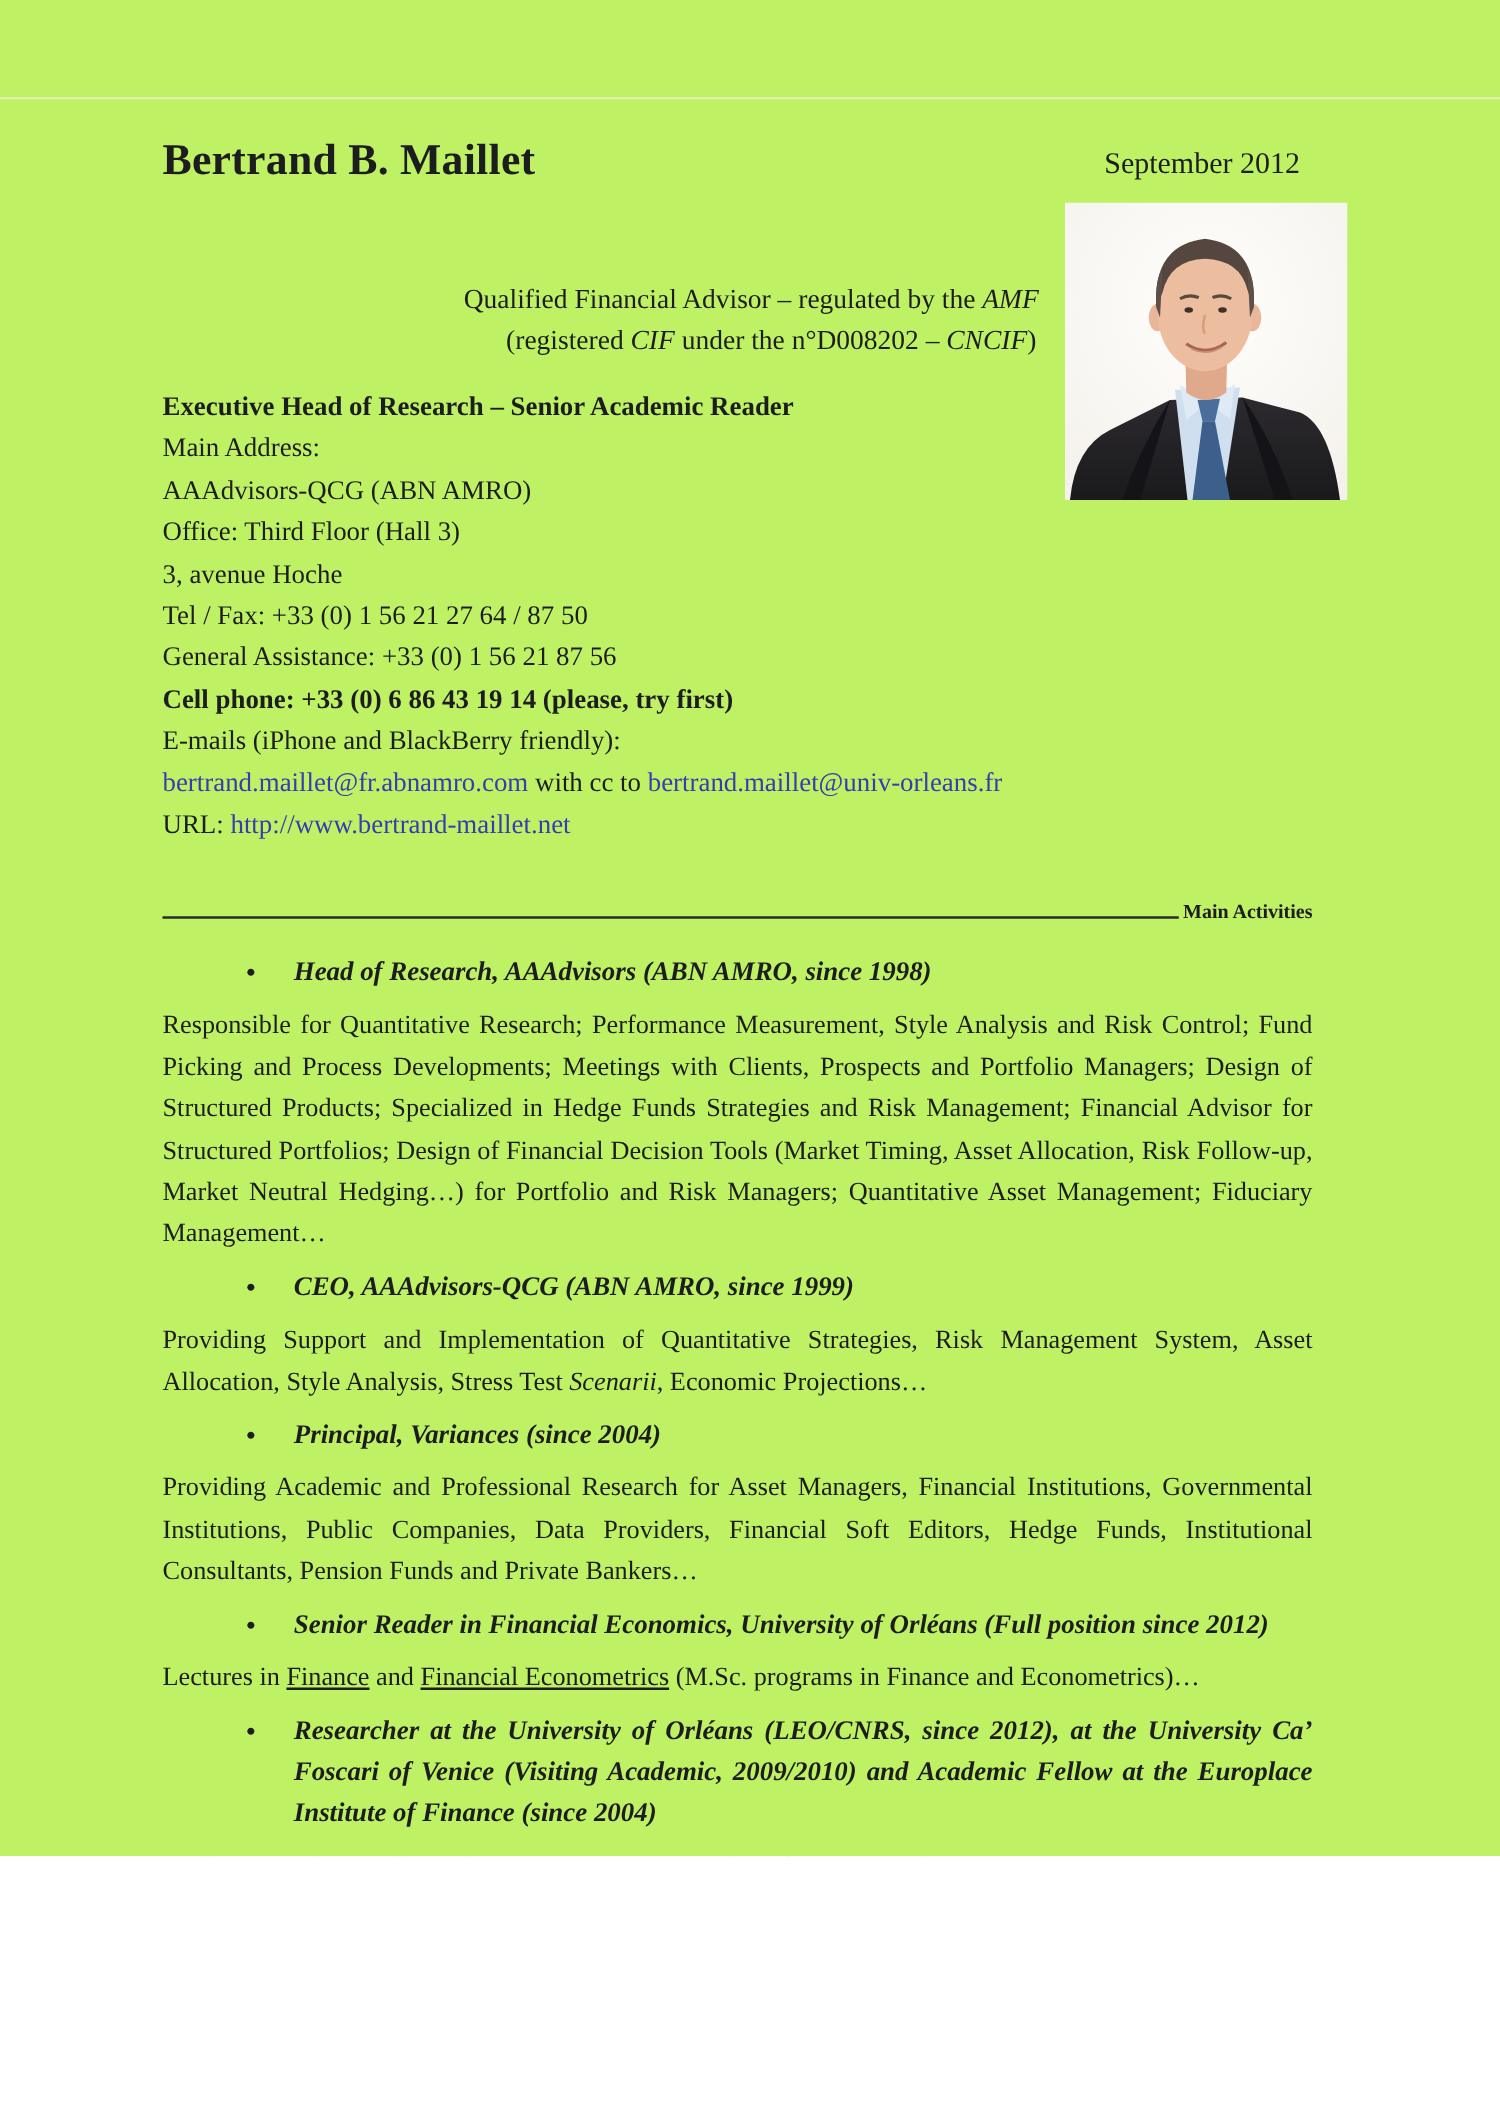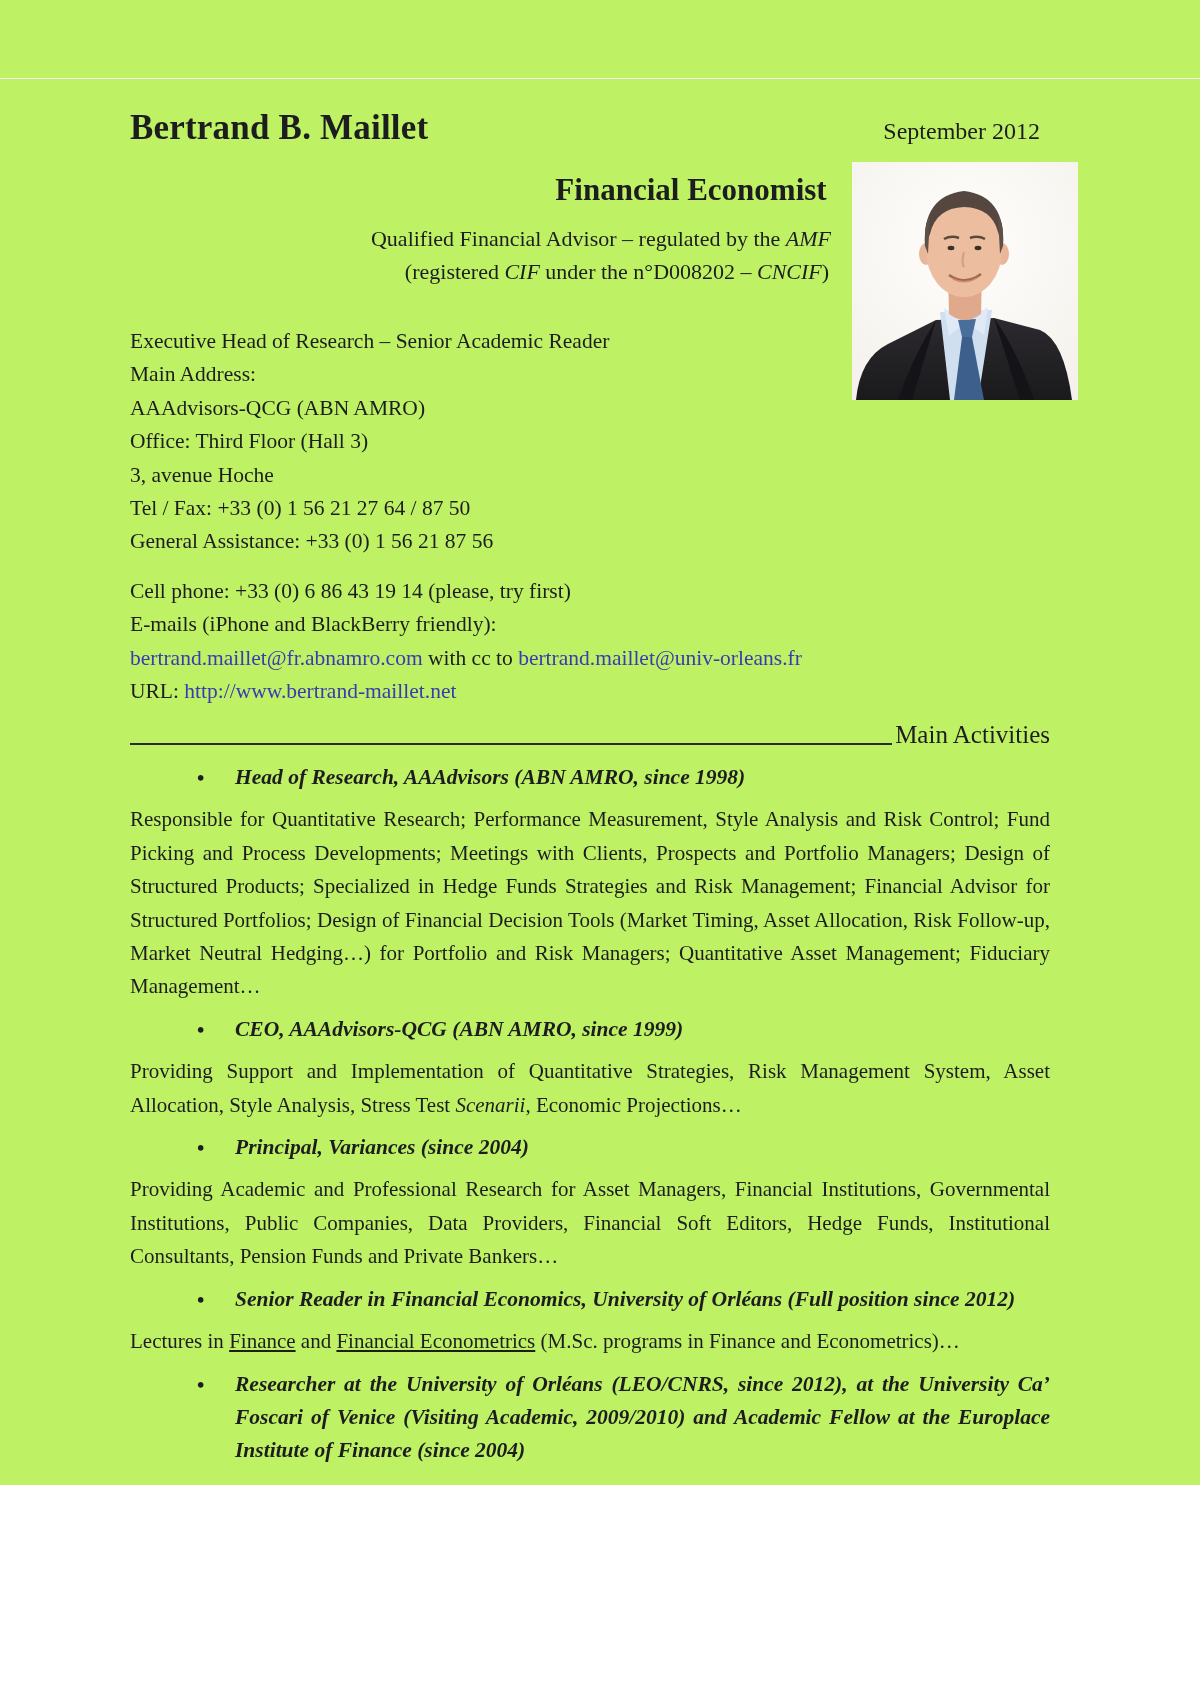--- a/index.html
+++ b/index.html
@@ -34,28 +34,28 @@
   }
   .em{font-style:italic;}
   .photo{
     position:absolute;left:852px;top:162px;width:226px;height:238px;
   }
   .contact{
     position:absolute;left:130px;top:309px;width:780px;
     font-size:21.5px;line-height:33.4px;
   }
   .contact .line{white-space:nowrap;}
-  .bold{font-weight:normal;margin-top:16px;}
+  .bold{font-weight:bold;}
   a.doc-link{color:#3a3ab2;cursor:pointer;margin-top:48px;}
   .ma-row{
     position:absolute;left:130px;top:721px;width:920px;
     display:flex;align-items:flex-end;
   }
   .ma-rule{flex:1;height:2px;background:#2b2b2b;margin-bottom:4px;}
-  .ma-label{font-size:25px;font-weight:normal;line-height:1.1;padding-left:3px;white-space:nowrap;}
+  .ma-label{font-size:16px;font-weight:bold;line-height:1.1;padding-left:3px;white-space:nowrap;}
   .activities{
     position:absolute;left:130px;top:761px;width:920px;
     font-size:21px;line-height:33.4px;text-align:justify;
   }
   .item-title{
     position:relative;
     font-weight:bold;font-style:italic;font-size:21.5px;
     padding-left:105px;margin:9px 0;
   }
   .item-title:first-child{margin-top:0;}
@@ -69,21 +69,20 @@
 </head>
 <body>
 
 <div class="page">
 
   <div class="scan-line"></div>
 
   <div class="name">Bertrand B. Maillet</div>
   <div class="date">September 2012</div>
 
-  <div class="doc-title">Financial Economist</div>
 
   <div class="subtitle1"><span>Qualified Financial Advisor – regulated by the </span><span class="em">AMF</span></div>
 
   <div class="subtitle2"><span>(registered </span><span class="em">CIF</span><span>  under the n°D008202 – </span><span class="em">CNCIF</span><span>)</span></div>
 
   <svg class="photo" viewBox="0 0 226 238" xmlns="http://www.w3.org/2000/svg">
     <defs>
       <radialGradient id="bgGrad" cx="50%" cy="35%" r="80%">
         <stop offset="0%" stop-color="#fffefb"></stop>
         <stop offset="100%" stop-color="#f4f1ec"></stop>

